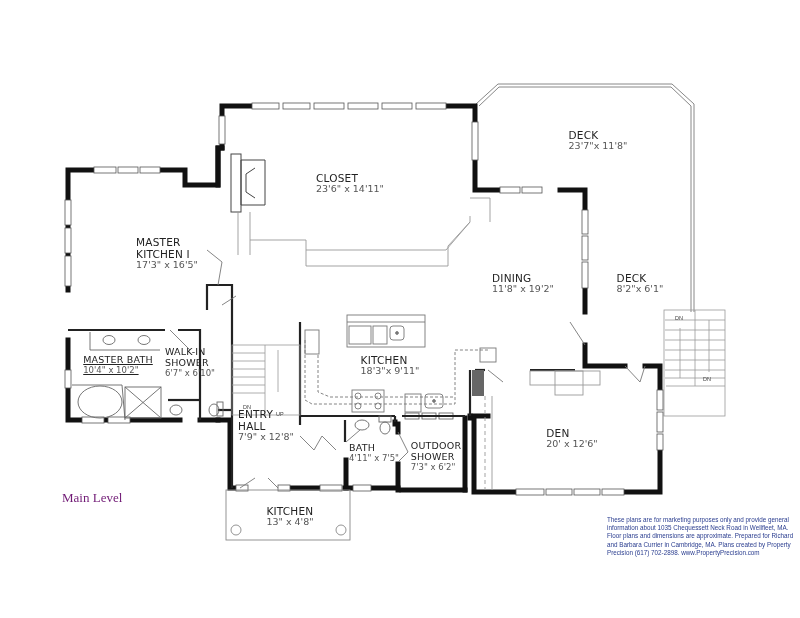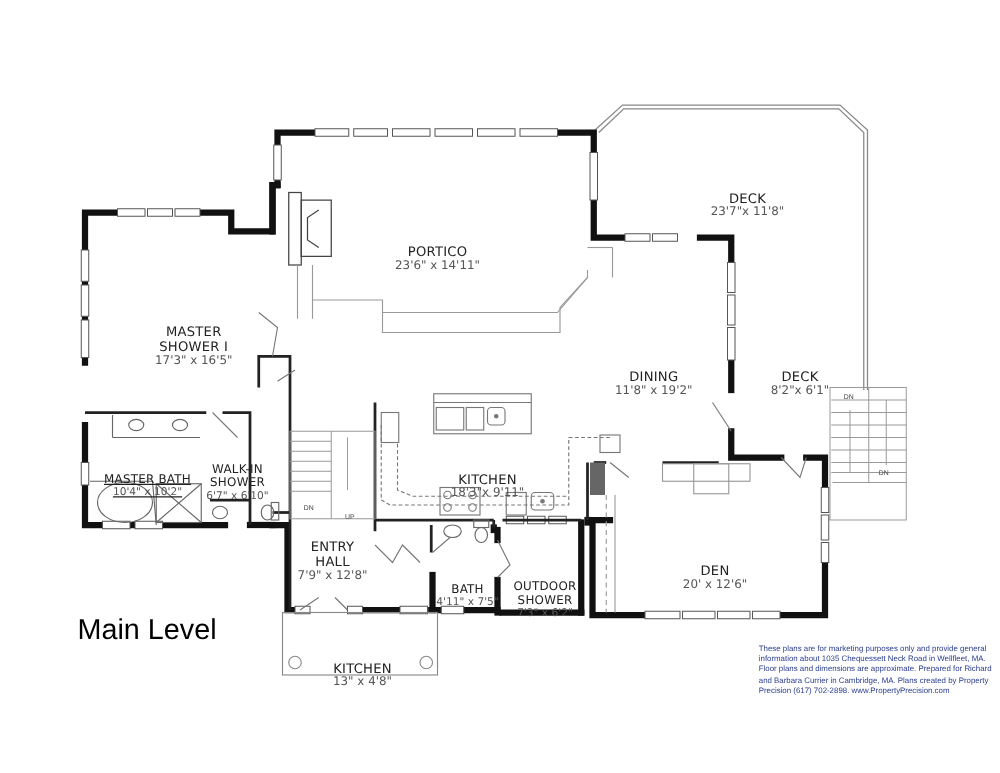--- a/index.html
+++ b/index.html
@@ -1,23 +1,23 @@
 <!DOCTYPE html>
 <html><head>
 <meta charset="utf-8">
 <style>
   html, body { margin:0; padding:0; background:#ffffff; }
   body { width:800px; height:618px; position:relative; overflow:hidden; font-family:"DejaVu Sans", sans-serif; }
   #plan { position:absolute; left:0; top:0; }
-  .lbl { position:absolute; text-align:center; color:#222; font-family:"DejaVu Sans", sans-serif; line-height:1.15; transform:translateX(-50%); white-space:nowrap;margin-top:24px; }
+  .lbl { position:absolute; color:#222; font-family:"DejaVu Sans", sans-serif; line-height:1.15; transform:translateX(-50%); white-space:nowrap; }
   .lbl .n { font-size:10.5px; letter-spacing:0.2px; display:block; }
   .lbl .d { font-size:9.5px; color:#555; display:block; }
   .lbl.sm .n { font-size:9.5px; }
   .lbl.sm .d { font-size:8.5px; }
-  .level { position:absolute; left:62px; top:490px; font-size:23px; color:#000000; font-family:Liberation Sans, sans-serif; }
+  .level { position:absolute; left:62px; top:490px; font-size:13px; color:#701a75; font-family:Liberation Serif, serif; }
   .note { position:absolute; left:607px; top:516px; width:190px; font-size:6.3px; line-height:1.3; color:#2a3d8f; font-family:"Liberation Sans", sans-serif; }
   .tiny { position:absolute; font-size:5.5px; color:#444; font-family:"Liberation Sans", sans-serif; }
 </style>
 </head>
 <body>
 
 <svg id="plan" width="800" height="618" viewBox="0 0 800 618" xmlns="http://www.w3.org/2000/svg">
 
   <g fill="none" stroke="#888" stroke-width="1">
     <polyline points="476,104 498,84 672,84 694,104 694,312"></polyline>
@@ -237,28 +237,28 @@
     <line x1="492" y1="396" x2="492" y2="490"></line>
   </g>
 
   <g fill="none" stroke="#888" stroke-width="0.9">
     <rect x="226" y="490" width="124" height="50"></rect>
     <circle cx="236" cy="530" r="5"></circle>
     <circle cx="341" cy="530" r="5"></circle>
   </g>
 </svg>
 
-<div class="lbl" style="left:155px; top:236px;">
+<div class="lbl" style="left:167px; top:236px;">
   <span class="n">MASTER</span>
-  <span class="n">SHOWER I</span>
+  <span class="n">KITCHEN I</span>
   <span class="d">17'3" x 16'5"</span>
 </div>
 
 <div class="lbl" style="left:350px; top:172px;">
-  <span class="n">PORTICO</span>
+  <span class="n">CLOSET</span>
   <span class="d">23'6" x 14'11"</span>
 </div>
 
 <div class="lbl" style="left:598px; top:129px;">
   <span class="n">DECK</span>
   <span class="d">23'7"x 11'8"</span>
 </div>
 
 <div class="lbl" style="left:640px; top:272px;">
   <span class="n">DECK</span>

